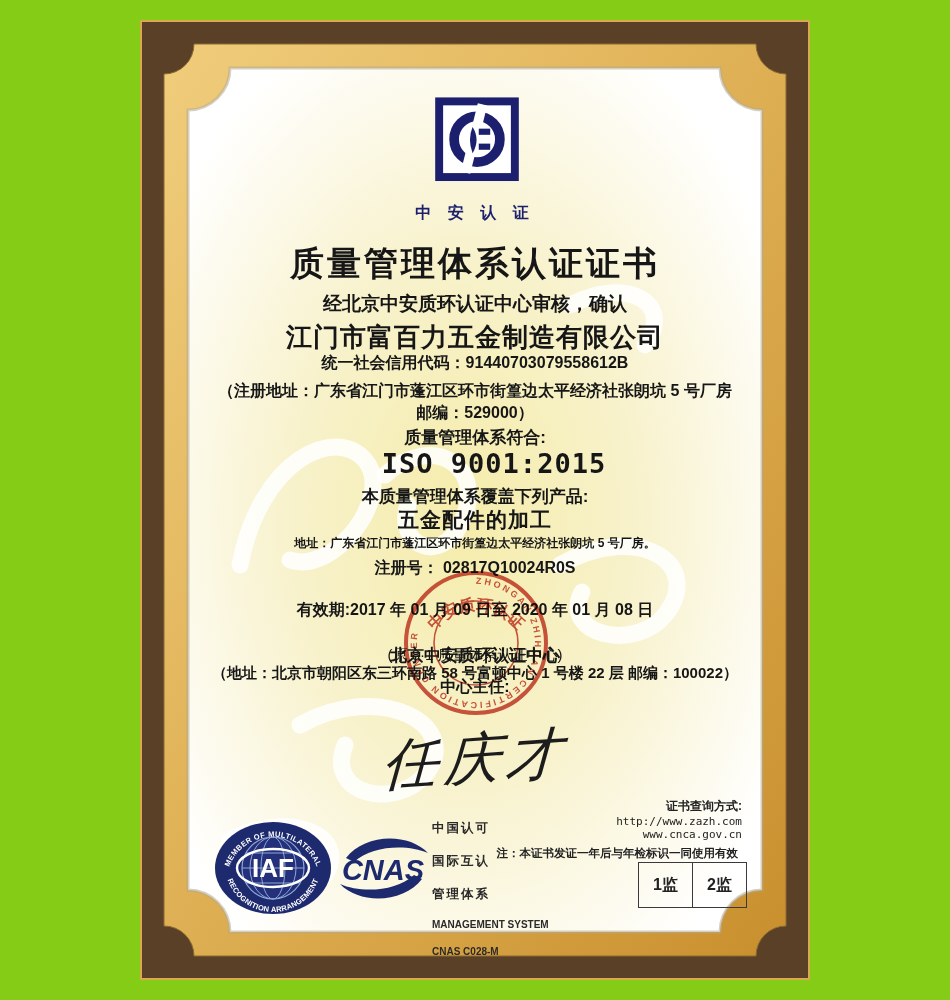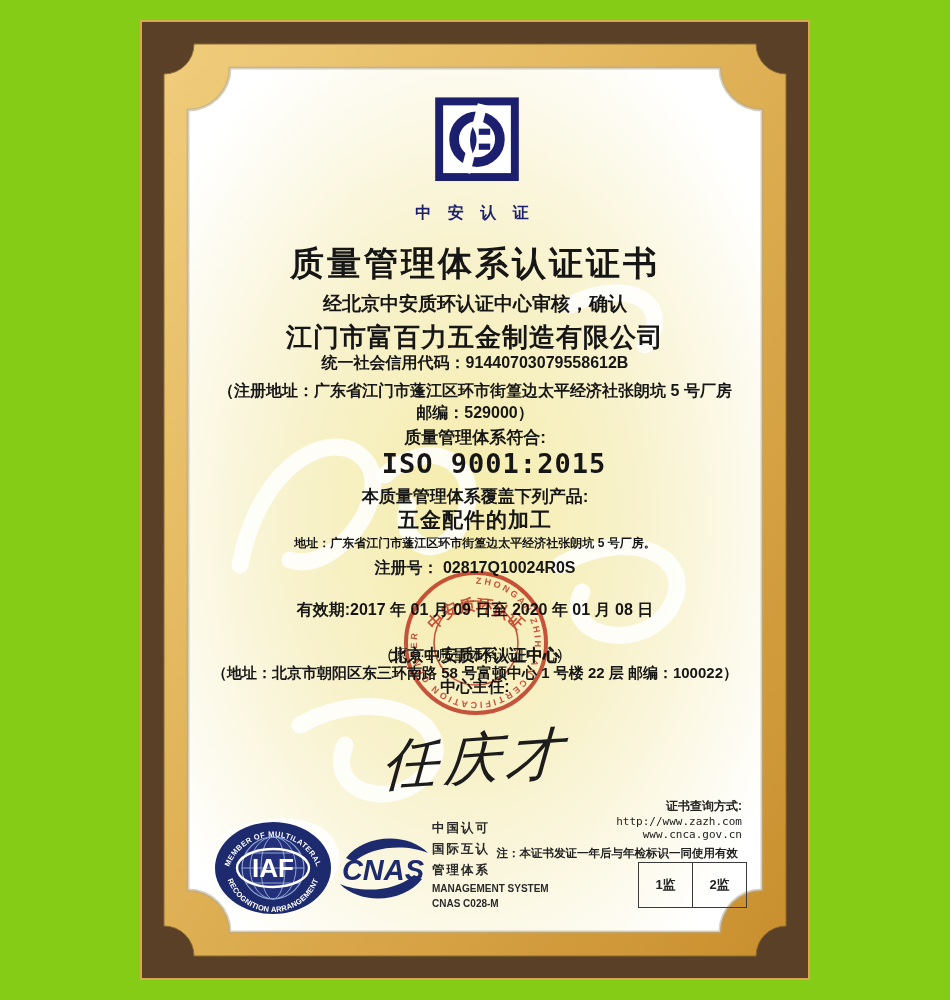--- a/index.html
+++ b/index.html
@@ -10,30 +10,30 @@
   .cl{position:absolute;left:0;width:100%;text-align:center;color:#161616;white-space:nowrap;}
   .b{font-weight:bold;}
   .navy{color:#1b1f6e;}
   .logo-box{position:absolute;left:433px;top:95px;width:88px;height:100px;}
   .iso{font-family:"DejaVu Sans Mono",monospace;font-weight:bold;letter-spacing:1px;}
   .seal{position:absolute;left:391px;top:558px;width:170px;height:170px;mix-blend-mode:multiply;opacity:.85;}
   .sig{position:absolute;left:0;width:100%;text-align:center;top:722px;font-size:56px;color:#1c1c1c;
        font-family:"DejaVu Serif",serif;font-style:italic;transform:rotate(-4deg) skewX(-6deg);letter-spacing:6px;}
   .iaf{position:absolute;left:212px;top:820px;width:122px;height:97px;}
   .cnas{position:absolute;left:334px;top:832px;width:100px;height:74px;}
-  .accred{position:absolute;left:432px;top:820px;display:flex;flex-direction:column;gap:4px;color:#2a2a2a;}
+  .accred{position:absolute;left:432px;top:820px;display:flex;flex-direction:column;gap:16px;color:#2a2a2a;}
   .accred .zh{font-size:12.5px;font-weight:bold;letter-spacing:2px;}
   .accred .en{font-size:10px;font-weight:bold;letter-spacing:0;}
   .query{position:absolute;right:208px;top:798px;text-align:right;color:#222;}
   .query .t{font-size:12px;font-weight:bold;}
   .query .u{font-size:11px;font-family:"DejaVu Sans Mono",monospace;line-height:13px;}
   .note{position:absolute;right:212px;top:846px;font-size:11.5px;font-weight:bold;color:#222;white-space:nowrap;}
   .boxes{position:absolute;left:638px;top:862px;display:flex;}
   .boxes .bx{width:53px;height:44px;border:1.6px solid #3a3a3a;display:flex;align-items:center;justify-content:center;
-             font-size:13px;font-weight:bold;color:#222;}
+             font-size:16px;font-weight:bold;color:#222;}
   .boxes .bx + .bx{border-left:none;}
 </style>
 </head>
 <body>
 
 <div class="page">
 
   <svg class="frame-svg" viewBox="0 0 670 960">
     <defs>
       <linearGradient id="goldband" x1="0" y1="0" x2="1" y2="1">

